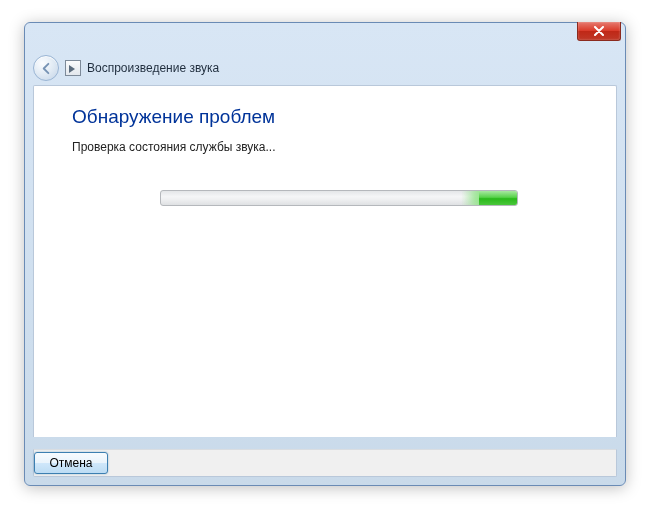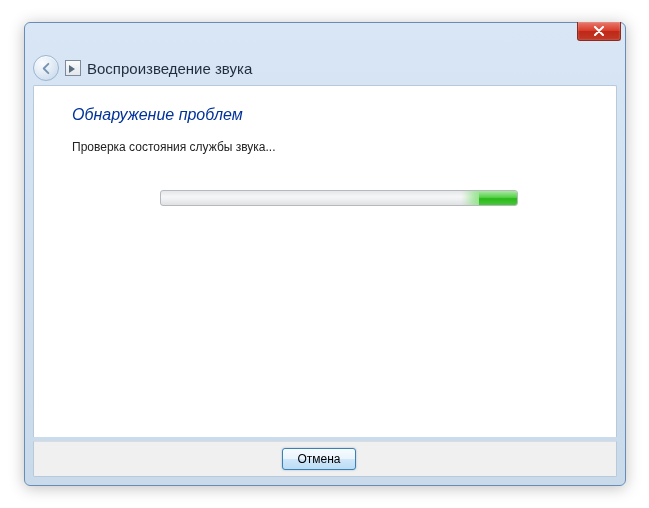--- a/index.html
+++ b/index.html
@@ -78,41 +78,40 @@
       content: "";
       position: absolute;
       left: 3px; top: 4px;
       width: 0; height: 0;
       border-left: 6px solid #5a6b7d;
       border-top: 4px solid transparent;
       border-bottom: 4px solid transparent;
     }
     .window-title {
       color: #1f2d3d;
-      font-size: 15px;
+      font-size: 12px;
     }
     .content {
       position: absolute;
       top: 62px;
       left: 8px;
       right: 8px;
       bottom: 48px;
       background: #fff;
       border: 1px solid #b9c8da;
       border-bottom: none;
       border-radius: 2px 2px 0 0;
     }
     .heading {
       position: absolute;
       top: 20px;
       left: 38px;
       color: #003399;
-      font-size: 16px;
+      font-size: 19px;
       font-weight: 400;
-      font-style: italic;
     }
     .status-text {
       position: absolute;
       top: 54px;
       left: 38px;
       color: #222;
       font-size: 12px;
     }
     .progress {
       position: absolute;
@@ -140,27 +139,27 @@
       left: -18px;
       top: 0; bottom: 0;
       width: 18px;
       background: linear-gradient(to right, rgba(255,255,255,0) 0%, rgba(150,230,140,0.7) 100%);
     }
     .footer {
       position: absolute;
       bottom: 8px;
       left: 8px;
       right: 8px;
-      height: 36px;
+      height: 28px;
       background: #f0f0f0;
       border: 1px solid #b9c8da;
       border-top: 1px solid #d9dde1;
       border-radius: 0 0 2px 2px;
       display: flex;
-      justify-content: center;
+      justify-content: flex-start;
       align-items: center;
       padding-right: 12px;
     }
     .cancel-btn {
       min-width: 74px;
       height: 22px;
       padding: 0 12px;
       border: 1px solid #3c7fb1;
       border-radius: 3px;
       background: linear-gradient(to bottom, #f7fbfe 0%, #eaf4fc 48%, #cfe7fa 52%, #bcdcf4 100%);

